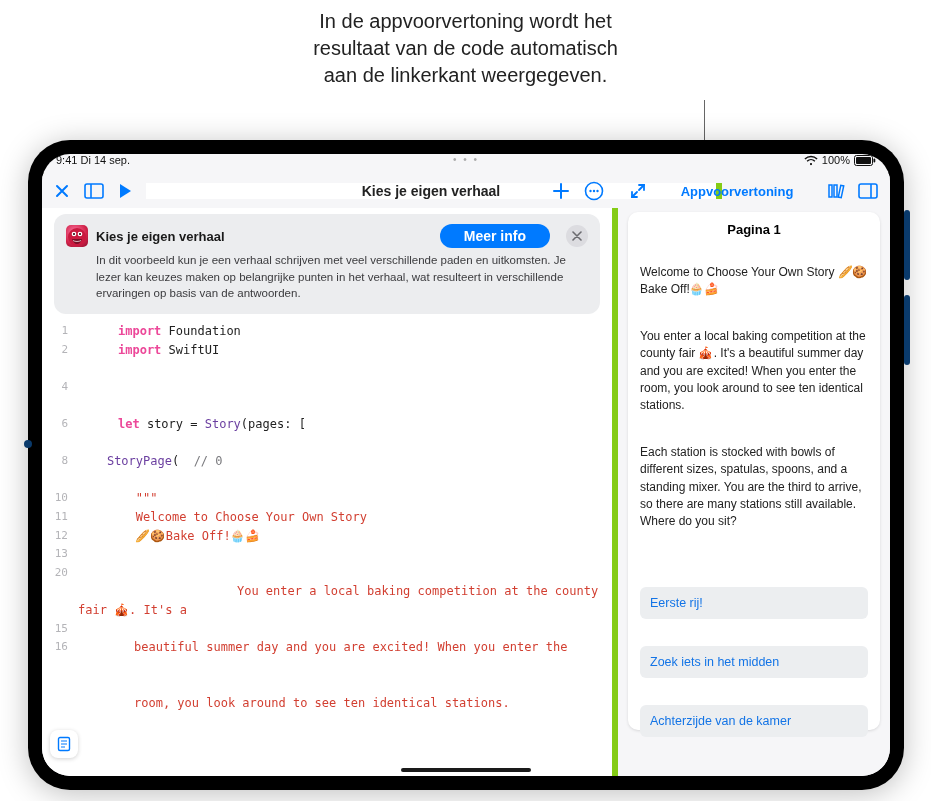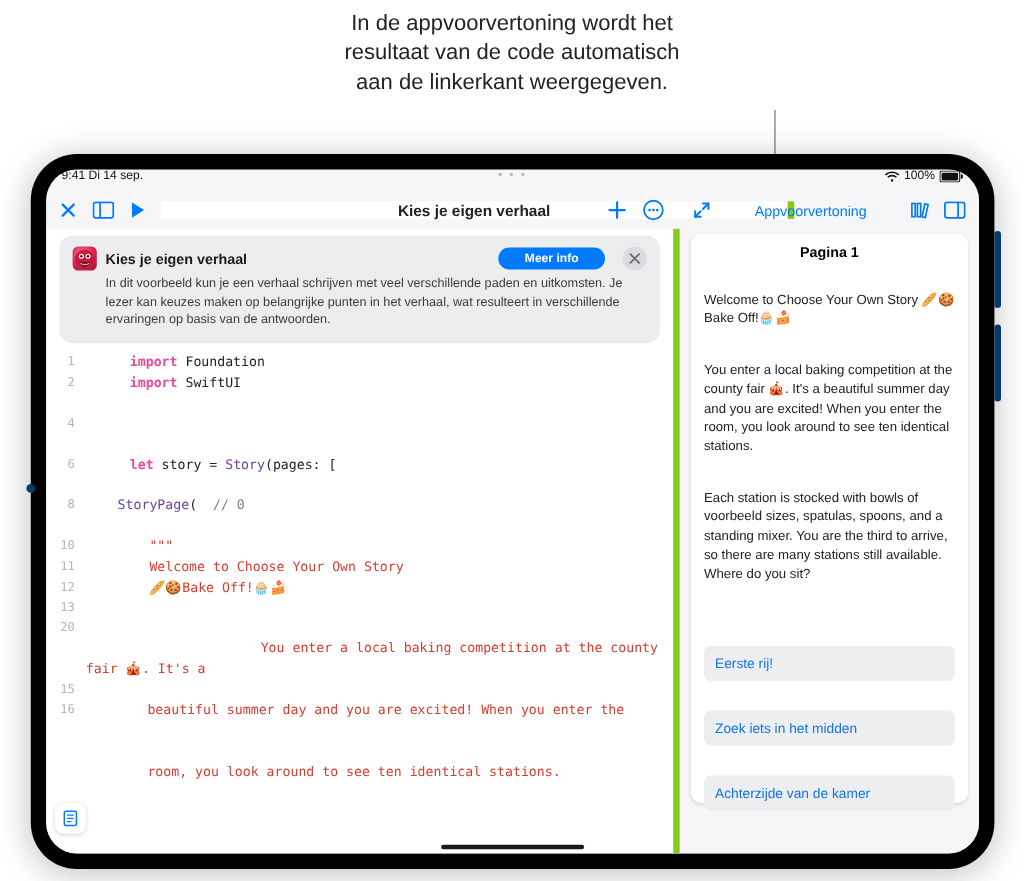--- a/index.html
+++ b/index.html
@@ -162,21 +162,21 @@
     width: 22px; height: 22px; border-radius: 5px;
     background: radial-gradient(circle at 40% 35%, #ff7aa6 0%, #d2234a 60%, #8e0e2c 100%);
     display: flex; align-items: center; justify-content: center;
     overflow: hidden;
   }
   .avatar svg { display:block; }
   .info-title { font-size: 13px; font-weight: 700; color: #1a1a1a; }
   .pill {
     background: #007aff;
     color: #fff;
-    font-size: 11px;
+    font-size: 14px;
     font-weight: 600;
     padding: 4px 24px;
     border-radius: 14px;
     margin-left: auto;
   }
   .close-x {
     width: 22px; height: 22px;
     border-radius: 50%;
     background: #dcdce0;
     color: #6b6b70;
@@ -351,21 +351,21 @@
             </svg>
         </span>
       </div>
       <div style="flex:1; display:flex; align-items:center; padding:0 12px; pointer-events:auto;">
         <span class="icon-btn" style="margin-right:10px;">
           <svg width="16" height="16" viewBox="0 0 16 16">
               <path d="M2 9v5h5M14 7V2H9" stroke="#007aff" stroke-width="1.8" fill="none" stroke-linecap="round"></path>
               <path d="M2 14l5-5M14 2l-5 5" stroke="#007aff" stroke-width="1.8" stroke-linecap="round"></path>
             </svg>
         </span>
-        <span style="flex:1; text-align:center; color:#007aff; font-size:13px; font-weight:400;">Appvoorvertoning</span>
+        <span style="flex:1; text-align:center; color:#007aff; font-size:13px; font-weight:700;">Appvoorvertoning</span>
         <span class="icon-btn" style="margin-left:10px;">
           <svg width="18" height="16" viewBox="0 0 18 16">
               <rect x="1" y="2" width="3" height="12" fill="none" stroke="#007aff" stroke-width="1.5"></rect>
               <rect x="6" y="2" width="3" height="12" fill="none" stroke="#007aff" stroke-width="1.5"></rect>
               <rect x="11.5" y="2.5" width="3" height="12" fill="none" stroke="#007aff" stroke-width="1.5" transform="rotate(12 13 8.5)"></rect>
             </svg>
         </span>
         <span class="icon-btn" style="margin-left:12px;">
           <svg width="20" height="16" viewBox="0 0 20 16">
               <rect x="1" y="1" width="18" height="14" rx="2" fill="none" stroke="#007aff" stroke-width="1.6"></rect>
@@ -462,21 +462,21 @@
               </svg>
           </div>
         </div>
       </div>
 
       <div class="right-panel">
         <div class="preview-card">
           <div class="pv-title">Pagina 1</div>
           <div class="pv-text">Welcome to Choose Your Own Story 🥖🍪Bake Off!🧁🍰</div>
           <div class="pv-text">You enter a local baking competition at the county fair 🎪. It's a beautiful summer day and you are excited! When you enter the room, you look around to see ten identical stations.</div>
-          <div class="pv-text">Each station is stocked with bowls of voorbeeld sizes, spatulas, spoons, and a standing mixer. You are the third to arrive, so there are many stations still available. Where do you sit?</div>
+          <div class="pv-text">Each station is stocked with bowls of different sizes, spatulas, spoons, and a standing mixer. You are the third to arrive, so there are many stations still available. Where do you sit?</div>
           <div class="pv-spacer"></div>
           <div class="choice-btn">Eerste rij!</div>
           <div class="choice-btn">Zoek iets in het midden</div>
           <div class="choice-btn">Achterzijde van de kamer</div>
         </div>
       </div>
     </div>
 
     <div class="home-indicator"></div>
   </div>

